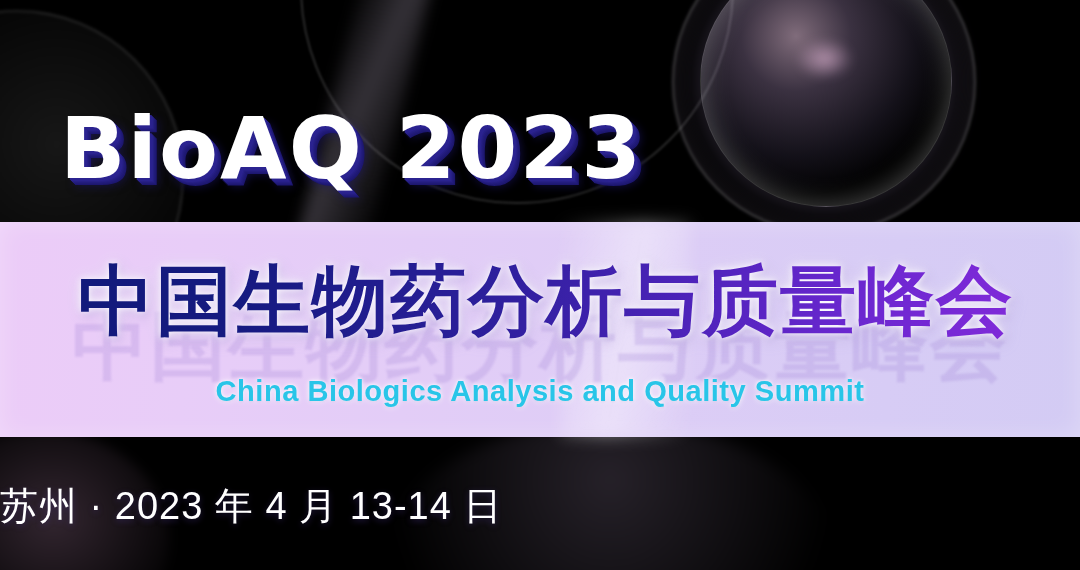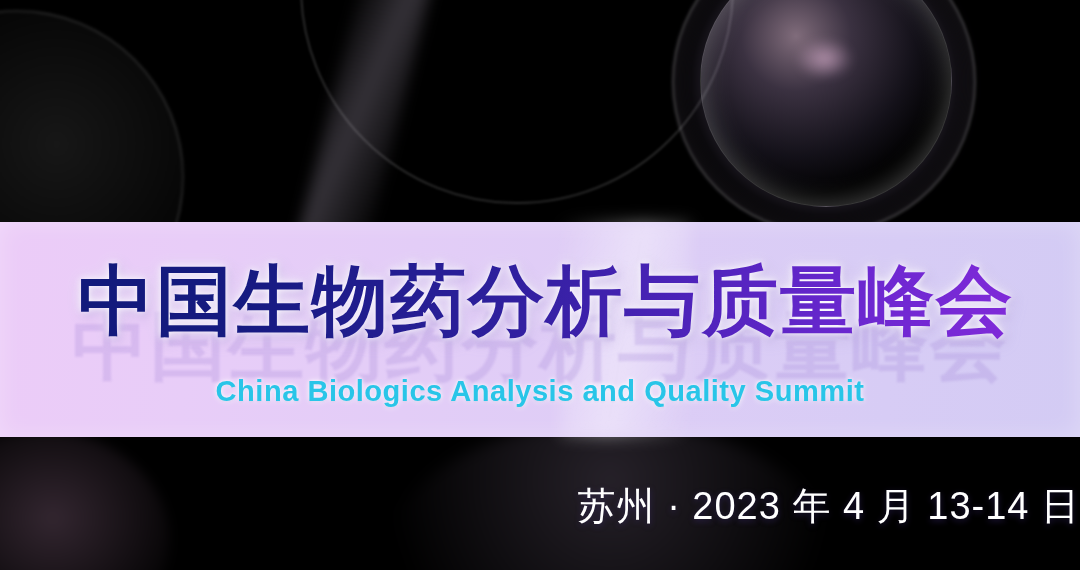--- a/index.html
+++ b/index.html
@@ -279,21 +279,21 @@
       0 0 7px rgba(255,255,255,0.8),
       0 1px 2px rgba(90,70,160,0.25);
   }
 
   
   .date-line {
     position: absolute;
     left: 0;
     top: 480px;
     width: 1080px;
-    text-align: right;
+    text-align: left;
     font-size: 38px;
     font-weight: 400;
     line-height: 52px;
     letter-spacing: 1px;
     white-space: nowrap;
     color: #ffffff;
     font-family: "Liberation Sans", "DejaVu Sans", sans-serif;
     text-shadow: 0 2px 6px rgba(70,50,140,0.45);
   }
 </style>
@@ -306,20 +306,23 @@
     <div class="bubble bubble-left"></div>
     <div class="bubble bubble-arc"></div>
     <div class="bubble bubble-main-ring"></div>
     <div class="bubble bubble-main"></div>
     <div class="bubble bubble-hilite"></div>
     <div class="bubble bubble-lowleft"></div>
     <div class="bubble bubble-bottomsweep"></div>
   </div>
   <div class="streak"></div>
 
+  <div class="title-row">
+    <div class="main-title">BioAQ 2023</div>
+  </div>
 
   <div class="band">
     <div class="band-sheen"></div>
   </div>
 
   <div class="cn-ghost">中国生物药分析与质量峰会</div>
 
   <div class="cn-title">中国生物药分析与质量峰会</div>
 
   <div class="en-subtitle">China Biologics Analysis and Quality Summit</div>

